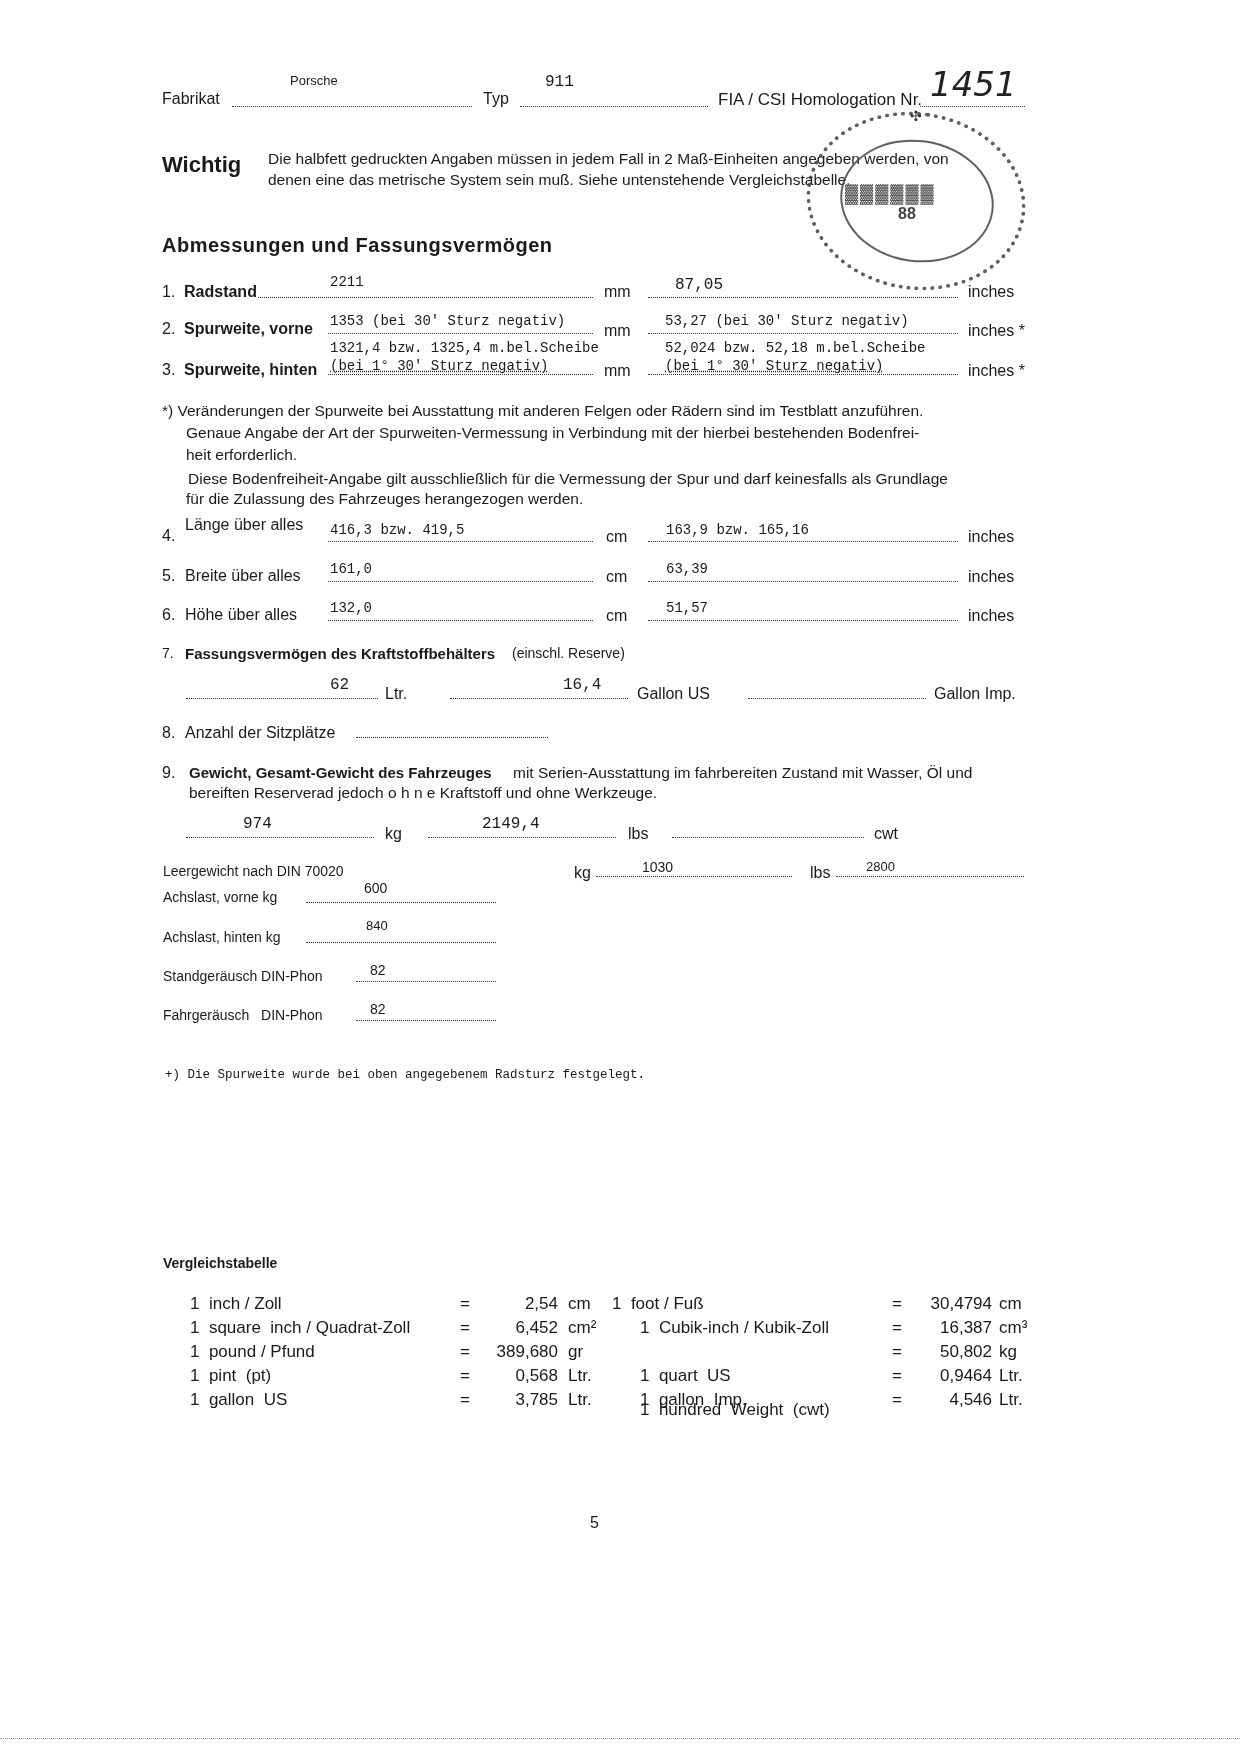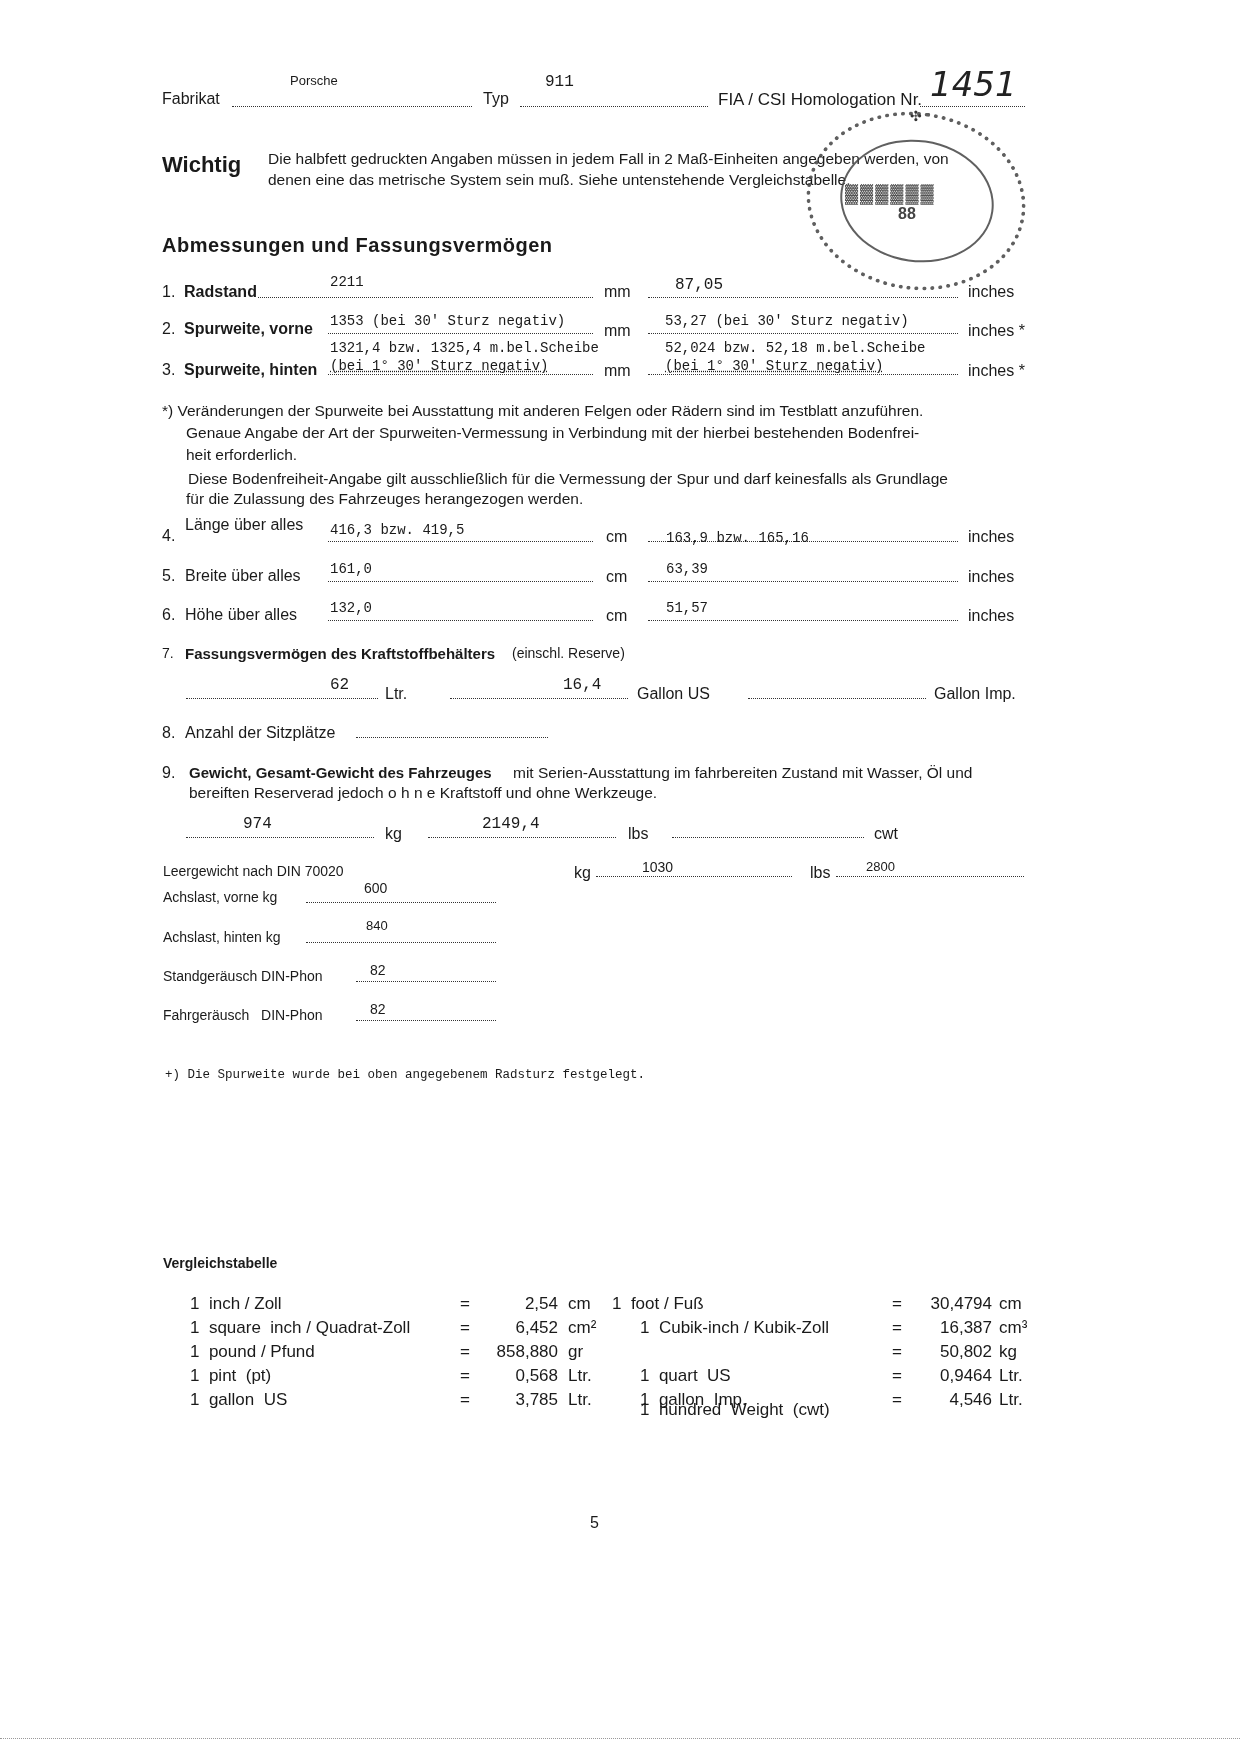--- a/index.html
+++ b/index.html
@@ -93,21 +93,21 @@
   <span class="abs para" style="left:186px;top:488px;">für die Zulassung des Fahrzeuges herangezogen werden.</span>
 </div>
 
 <div>
   <span class="abs lbl" style="left:162px;top:527px;">4.</span>
   <span class="abs lbl" style="left:185px;top:516px;">Länge über alles</span>
   <div class="dots" style="left:328px;top:541px;width:265px;"></div>
   <span class="abs mono" style="left:330px;top:522px;">416,3 bzw. 419,5</span>
   <span class="abs lbl" style="left:606px;top:528px;">cm</span>
   <div class="dots" style="left:648px;top:541px;width:310px;"></div>
-  <span class="abs mono" style="left:666px;top:522px;margin-top:8px;">163,9 bzw. 165,16</span>
+  <span class="abs mono" style="left:666px;top:522px;">163,9 bzw. 165,16</span>
   <span class="abs lbl" style="left:968px;top:528px;">inches</span>
 </div>
 <div>
   <span class="abs lbl" style="left:162px;top:567px;">5.</span>
   <span class="abs lbl" style="left:185px;top:567px;">Breite über alles</span>
   <div class="dots" style="left:328px;top:581px;width:265px;"></div>
   <span class="abs mono" style="left:330px;top:561px;">161,0</span>
   <span class="abs lbl" style="left:606px;top:568px;">cm</span>
   <div class="dots" style="left:648px;top:581px;width:310px;"></div>
   <span class="abs mono" style="left:666px;top:561px;">63,39</span>
@@ -195,21 +195,21 @@
       <span class="abs tbl" style="left:190px;top:1294px;white-space:pre;text-align:right;">1  inch / Zoll</span>
       <span class="abs tbl" style="left:460px;top:1294px;">=</span>
       <span class="abs tbl" style="left:458px;width:100px;text-align:right;top:1294px;">2,54</span>
       <span class="abs tbl" style="left:568px;top:1294px;">cm</span>
       <span class="abs tbl" style="left:190px;top:1318px;white-space:pre;">1  square  inch / Quadrat-Zoll</span>
       <span class="abs tbl" style="left:460px;top:1318px;">=</span>
       <span class="abs tbl" style="left:458px;width:100px;text-align:right;top:1318px;">6,452</span>
       <span class="abs tbl" style="left:568px;top:1318px;">cm²</span>
       <span class="abs tbl" style="left:190px;top:1342px;white-space:pre;">1  pound / Pfund</span>
       <span class="abs tbl" style="left:460px;top:1342px;">=</span>
-      <span class="abs tbl" style="left:458px;width:100px;text-align:right;top:1342px;">858,880</span>
+      <span class="abs tbl" style="left:458px;width:100px;text-align:right;top:1342px;">389,680</span>
       <span class="abs tbl" style="left:568px;top:1342px;">gr</span>
       <span class="abs tbl" style="left:190px;top:1366px;white-space:pre;">1  pint  (pt)</span>
       <span class="abs tbl" style="left:460px;top:1366px;">=</span>
       <span class="abs tbl" style="left:458px;width:100px;text-align:right;top:1366px;">0,568</span>
       <span class="abs tbl" style="left:568px;top:1366px;">Ltr.</span>
       <span class="abs tbl" style="left:190px;top:1390px;white-space:pre;">1  gallon  US</span>
       <span class="abs tbl" style="left:460px;top:1390px;">=</span>
       <span class="abs tbl" style="left:458px;width:100px;text-align:right;top:1390px;">3,785</span>
       <span class="abs tbl" style="left:568px;top:1390px;">Ltr.</span>
     </div>

